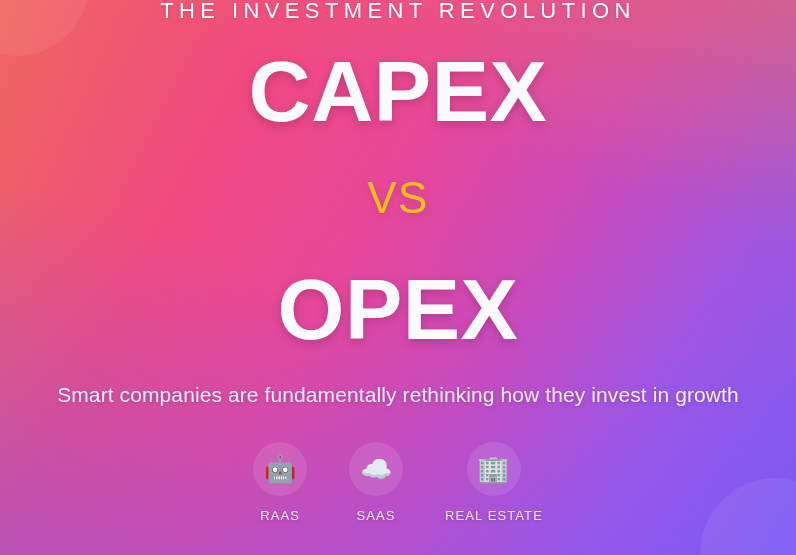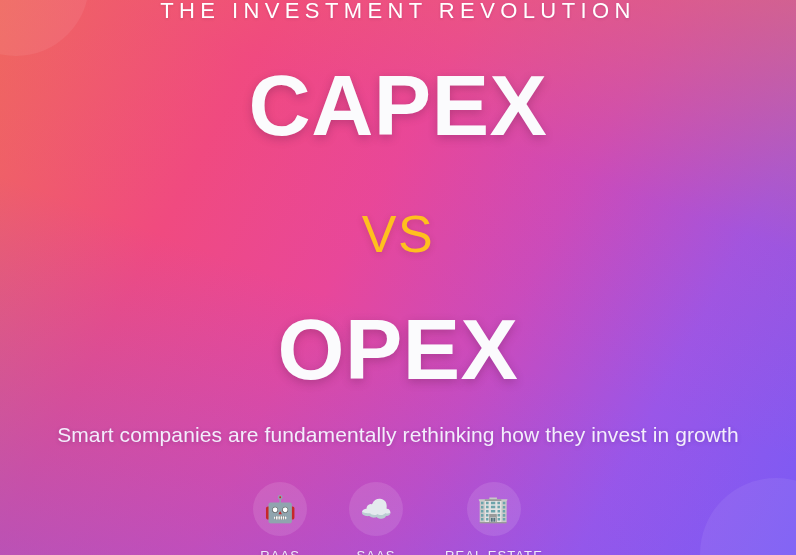--- a/index.html
+++ b/index.html
@@ -83,30 +83,30 @@
 
   .headline {
     font-size: 86px;
     font-weight: 700;
     letter-spacing: 0.5px;
     color: #fbfbfd;
     line-height: 1;
     text-shadow: 0 3px 10px rgba(90,25,70,0.30);
   }
 
-  .headline-capex { margin-top: 40px; }
+  .headline-capex { margin-top: 26px; }
   .headline-opex  { margin-top: 8px; }
 
   .versus {
-    font-size: 52px;
+    font-size: 44px;
     font-weight: 300;
     letter-spacing: 1.5px;
     color: #ffc01e;
     line-height: 1;
-    margin-top: 60px;
+    margin-top: 42px;
     margin-bottom: 38px;
     text-shadow: 0 2px 7px rgba(100,40,0,0.20);
   }
 
   .subtitle {
     margin-top: 30px;
     font-size: 21px;
     font-weight: 400;
     color: #f3eefc;
     letter-spacing: 0.1px;

